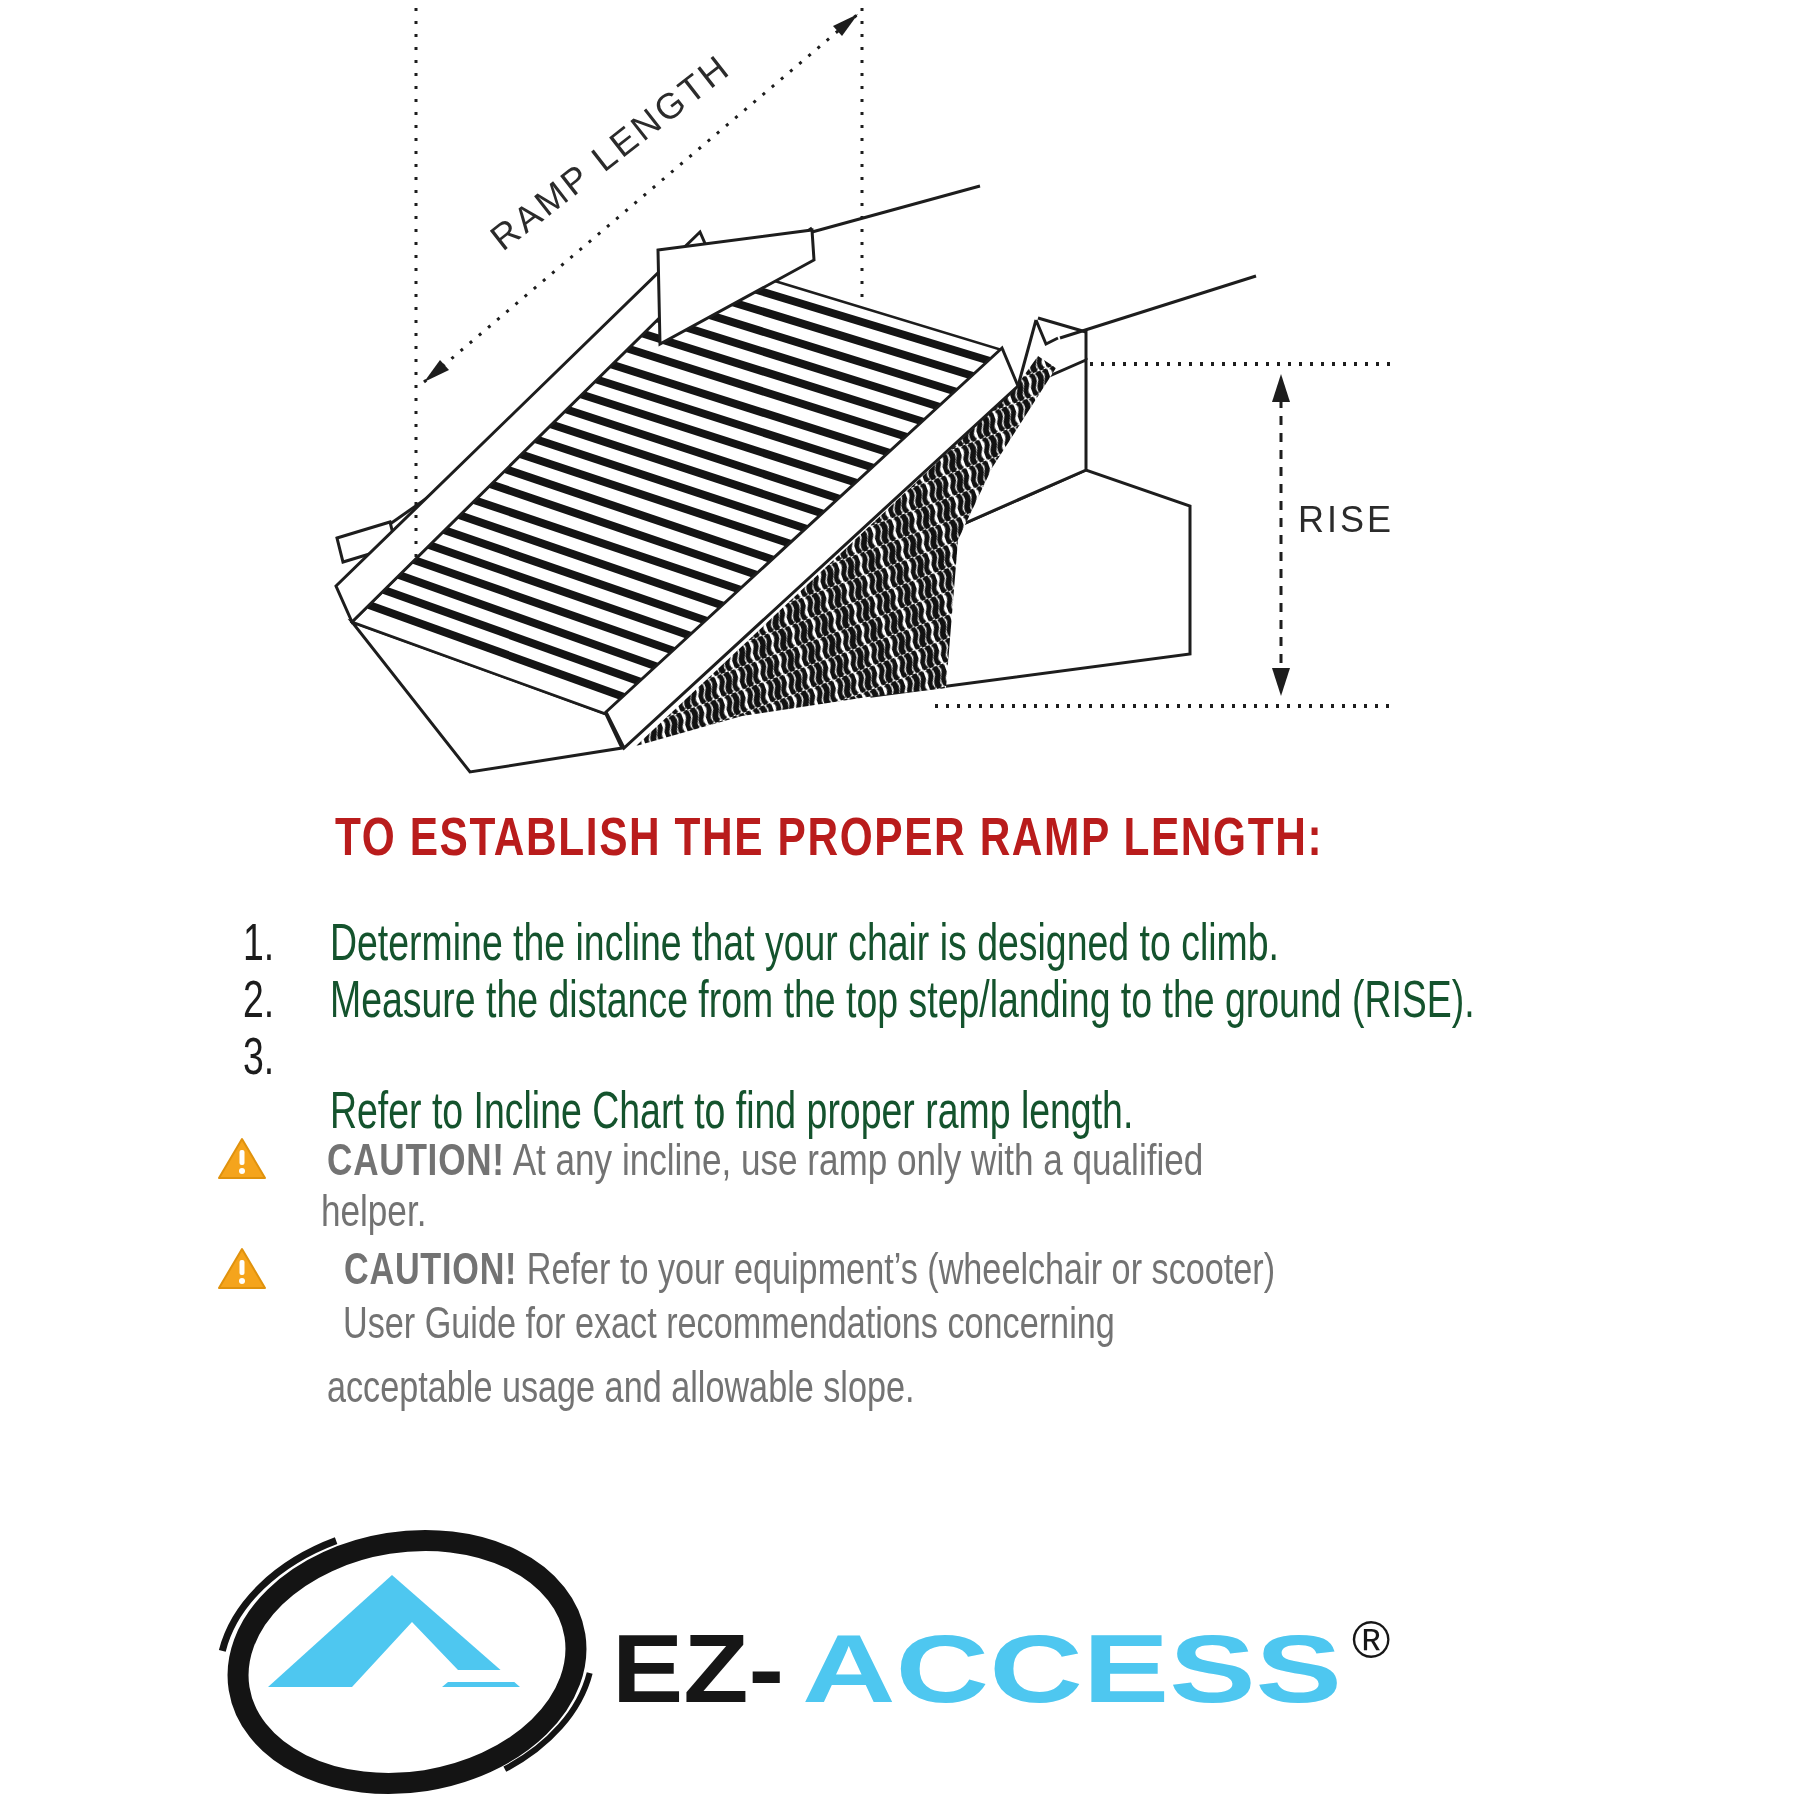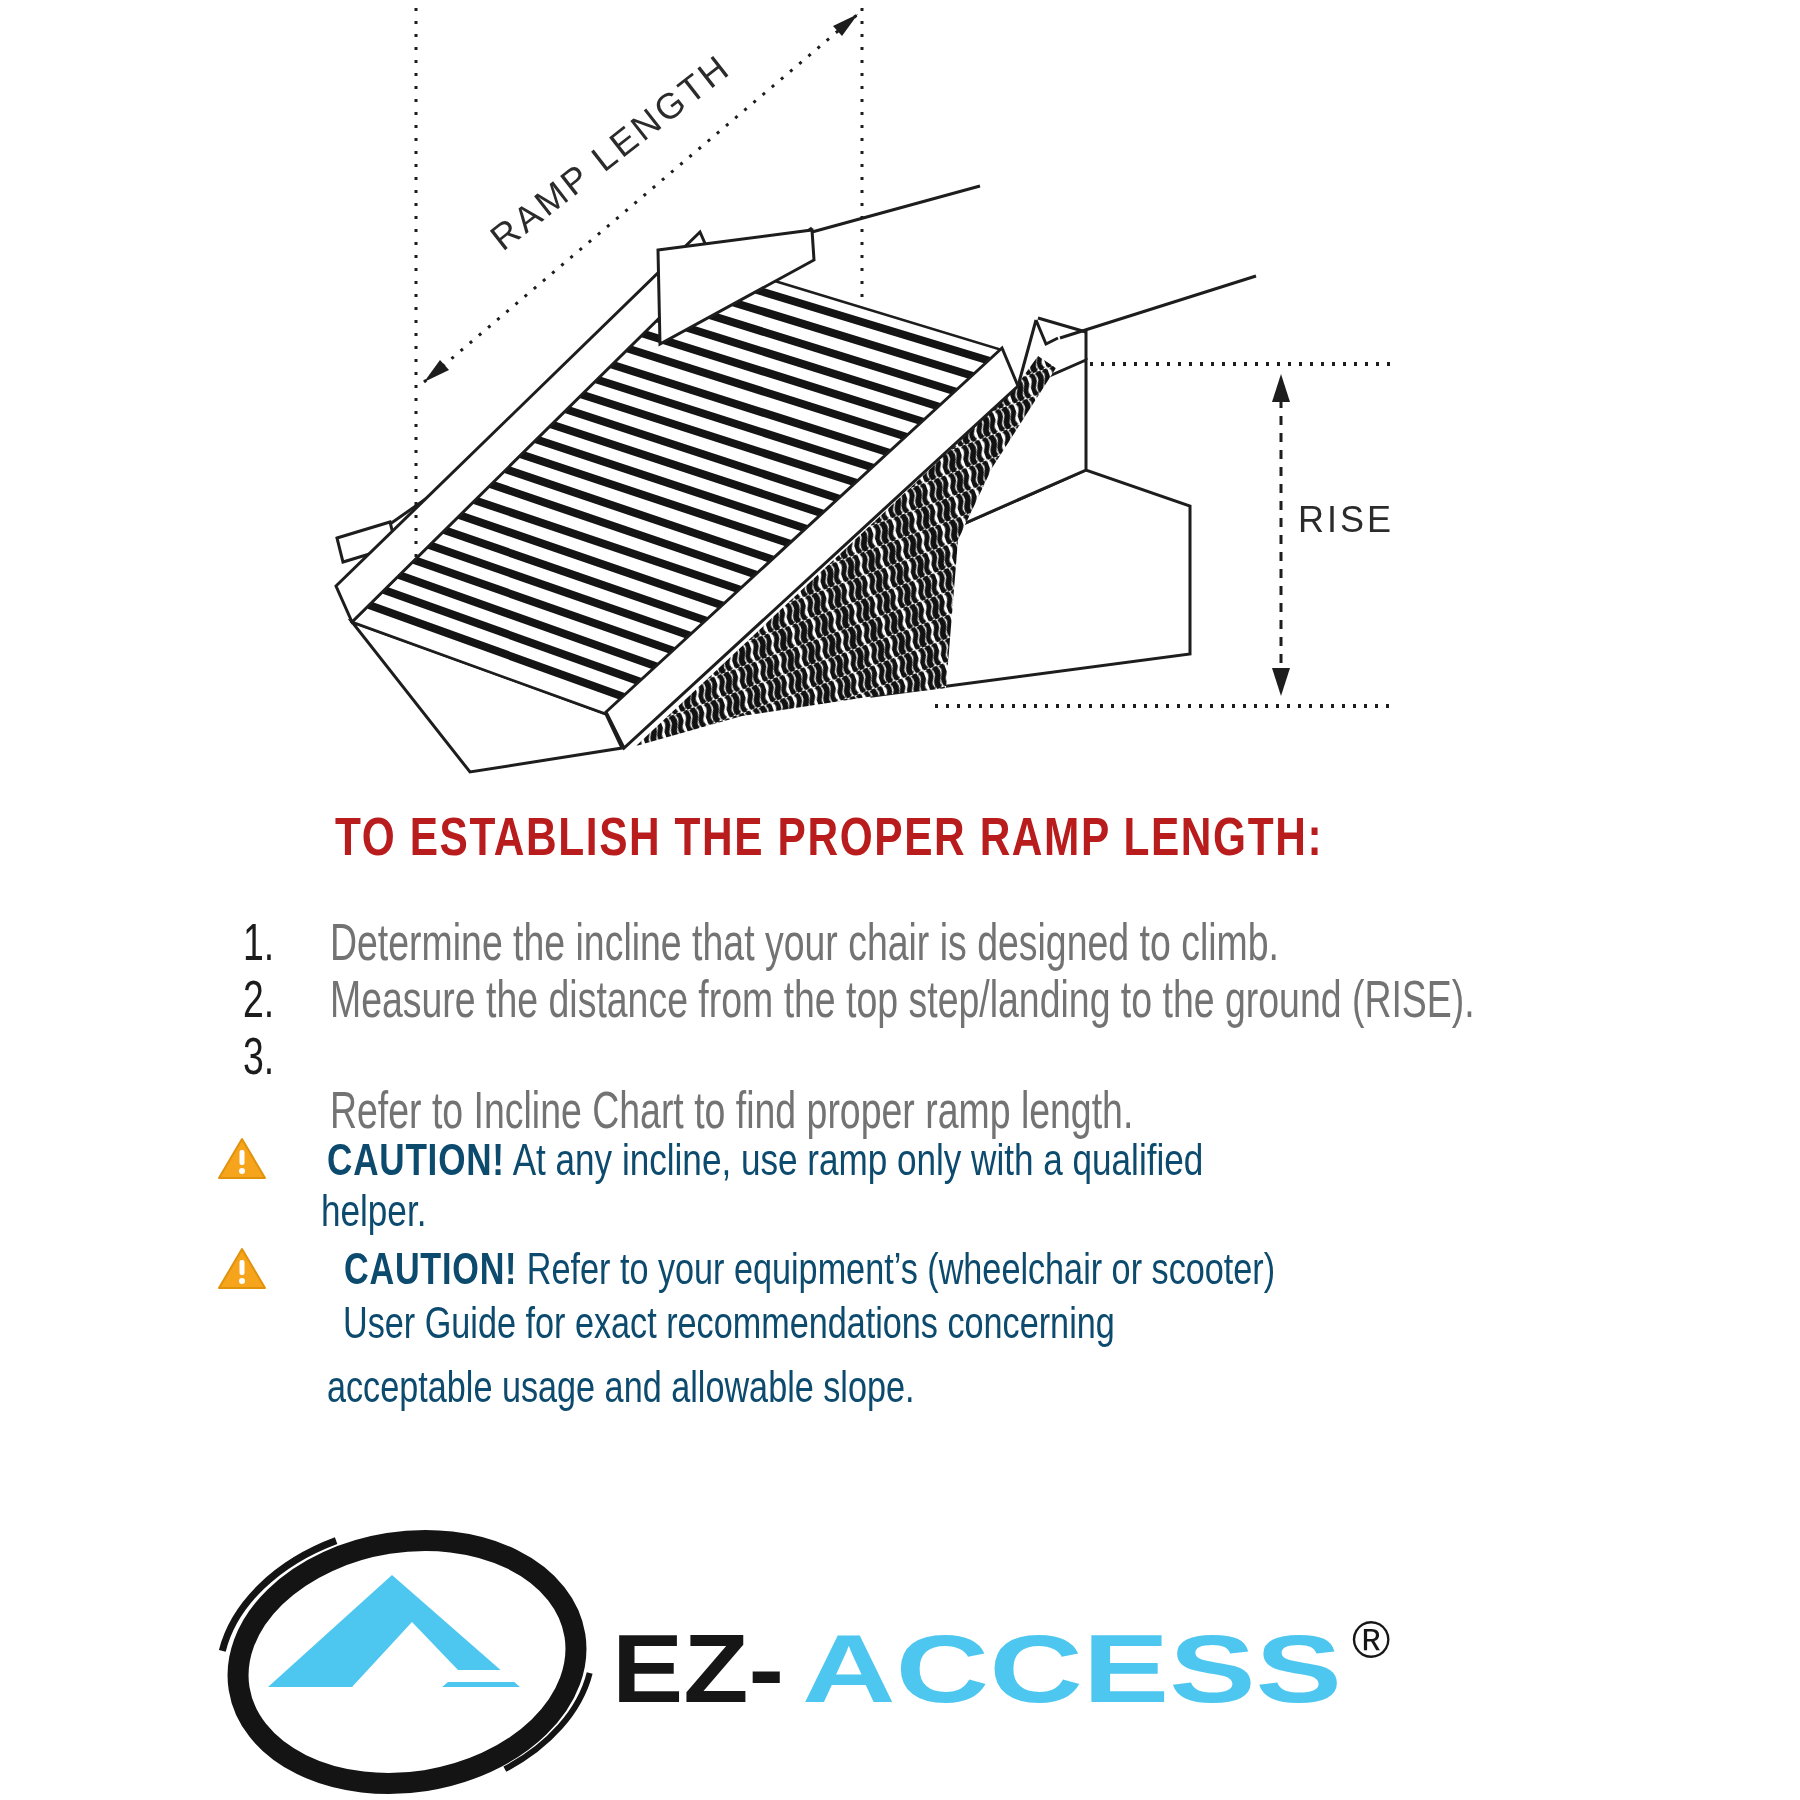--- a/index.html
+++ b/index.html
@@ -21,26 +21,26 @@
     color:#b91c1c;
   }
   #heading .cond { transform:scaleX(0.80); }
 
   
   .li-row { height:57px; }
   .li-num {
     left:243px; font-size:52px; color:#1c1c1c;
   }
   .li-text {
-    left:330px; font-size:52px; color:#737373;
+    left:330px; font-size:52px; color:#14532d;
   }
   .li-num .cond, .li-text .cond { transform:scaleX(0.72); }
 
   
-  .cau-line { font-size:45px; color:#0c4a6e; }
+  .cau-line { font-size:45px; color:#737373; }
   .cau-line .cond { transform:scaleX(0.78); }
   .cau2 .cond { transform:scaleX(0.76); }
   .cau-line b { font-weight:bold; letter-spacing:1px; }
   .warn { left:216px; width:52px; height:46px; }
 
   
   #diagram { left:0; top:0; }
   #logo { left:180px; top:1500px; }
 
   svg text { font-family:"Liberation Sans", sans-serif; }

